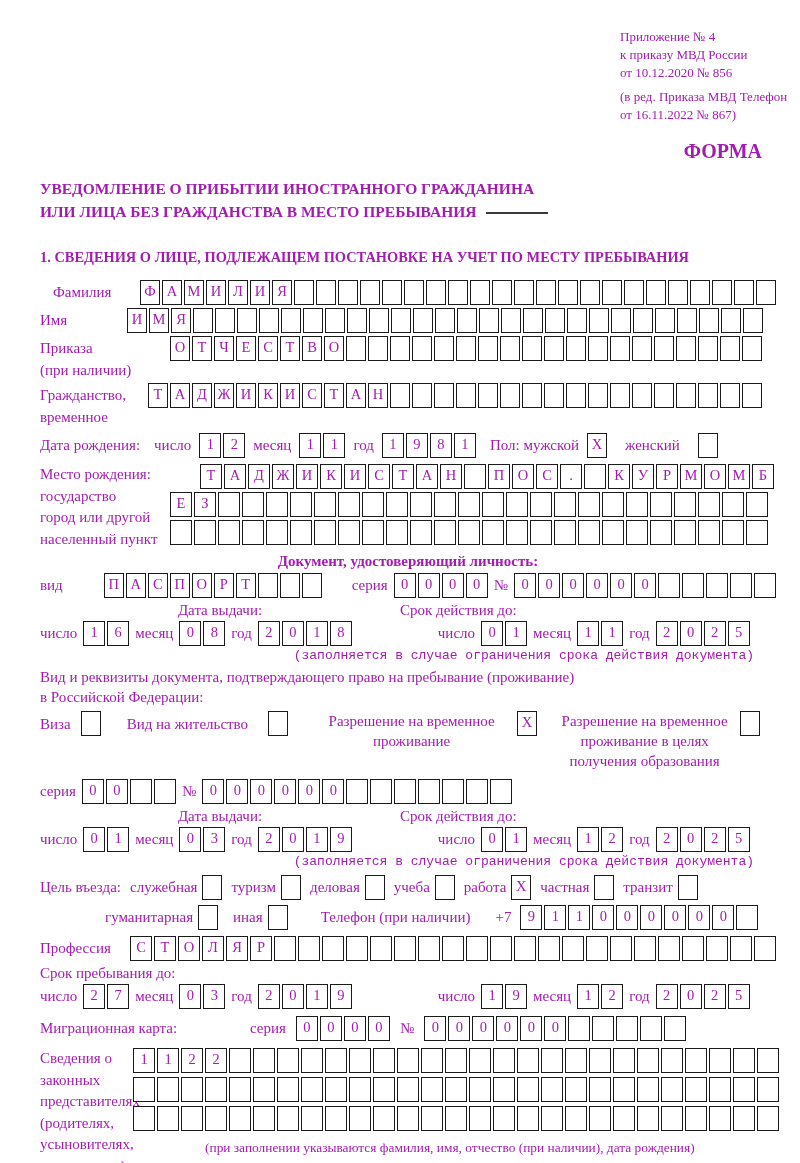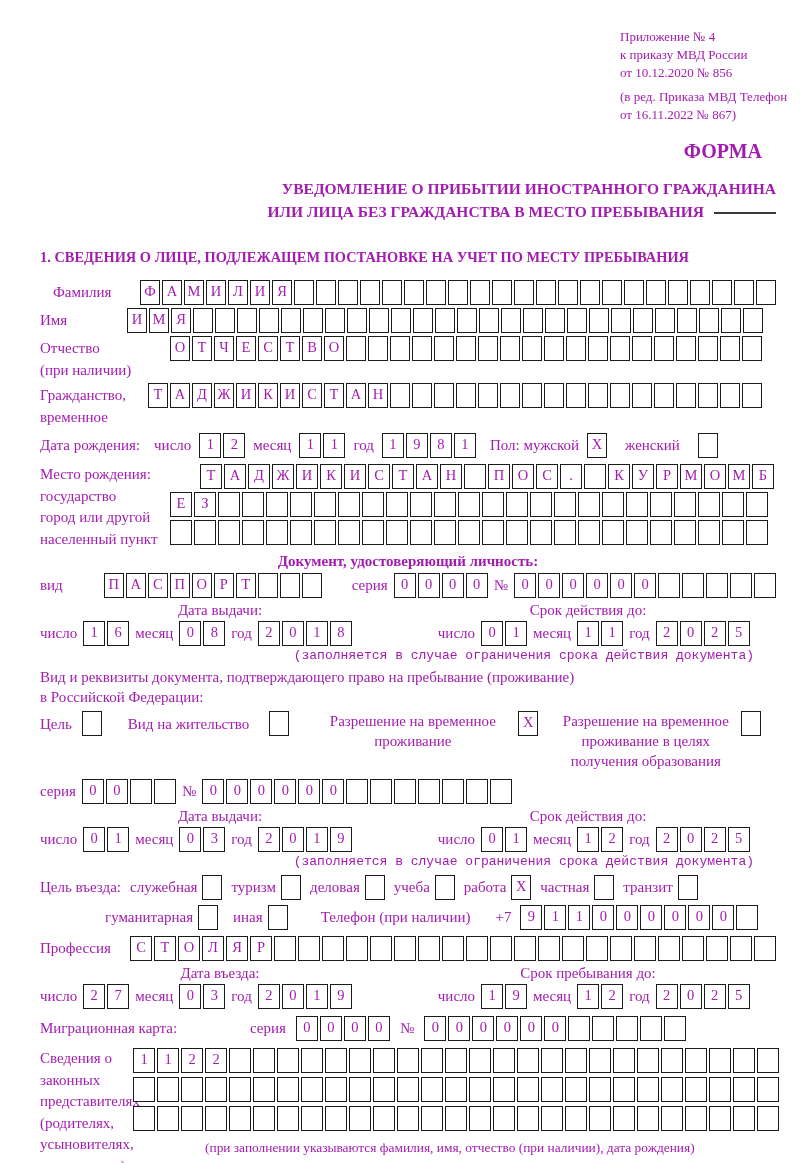--- a/index.html
+++ b/index.html
@@ -7,21 +7,21 @@
     width:800px;height:1163px;margin:0 auto;background:#ffffff;
     font-family:"Liberation Serif","DejaVu Serif",serif;color:#a21caf;
     position:relative;overflow:hidden;
   }
   .content{padding:28px 24px 0 40px;}
 
   
   .annex{margin-left:580px;font-size:13px;line-height:18px;white-space:nowrap;}
   .annex .amend{margin-top:6px;}
   .forma{margin-top:16px;text-align:right;padding-right:14px;font-weight:bold;font-size:20px;}
-  .title{margin-top:14px;text-align:right;font-weight:bold;font-size:15.5px;line-height:23px;}
+  .title{margin-top:14px;text-align:left;font-weight:bold;font-size:15.5px;line-height:23px;}
   .title-underline{display:inline-block;width:62px;border-bottom:2px solid #3a3a3a;margin-left:10px;transform:translateY(-3px);}
   .section1{margin-top:26px;font-weight:bold;font-size:14.4px;white-space:nowrap;}
 
   
   .row{display:flex;align-items:flex-start;margin-top:3px;font-size:15px;}
   .rowc{align-items:center;}
   .lbl{line-height:25px;white-space:nowrap;}
   .lbl2{line-height:20px;padding-top:2px;white-space:nowrap;}
   .w87{width:87px;} .w130{width:130px;} .w108{width:108px;} .w90{width:90px;} .w200{width:200px;}
 
@@ -41,21 +41,21 @@
   .bp-labels{width:160px;line-height:21.5px;font-size:15px;}
   .bp-rows{display:flex;flex-direction:column;gap:3px;}
   .bp-rows .shift{margin-left:-30px;}
 
   
   .subhead{margin-top:3px;text-align:center;font-weight:bold;font-size:15px;}
 
   
   .dates-head{display:flex;font-size:15px;margin-top:4px;}
   .dh-left{width:360px;text-align:center;}
-  .dh-right{flex:1;text-align:center;}
+  .dh-right{flex:1;}
   .dates-row{display:flex;align-items:center;gap:6px;font-size:15px;margin-top:2px;}
   .dspacer{width:74px;flex:none;}
   .note-right{text-align:right;padding-right:22px;font-size:13px;margin-top:2px;font-family:Liberation Mono, monospace;}
 
   
   .opts{gap:10px;align-items:flex-start;margin-top:5px;}
   .optwrap{display:flex;align-items:flex-start;gap:8px;}
   .optlabel{display:inline-block;text-align:center;line-height:20px;}
   .w195{width:195px;} .w175{width:175px;}
 
@@ -159,21 +159,21 @@
           <span class="cell"></span>
           <span class="cell"></span>
           <span class="cell"></span>
           <span class="cell"></span>
           <span class="cell"></span>
         </span>
   </div>
 
   <div class="row">
     <span class="w130">
-      <span class="lbl2" style="display:block">Отчество</span>
+      <span class="lbl2" style="display:block">Приказа</span>
       <span class="lbl2" style="display:block">(при наличии)</span>
     </span>
     <span class="boxes">
           <span class="cell">О</span>
           <span class="cell">Т</span>
           <span class="cell">Ч</span>
           <span class="cell">Е</span>
           <span class="cell">С</span>
           <span class="cell">Т</span>
           <span class="cell">В</span>
@@ -440,21 +440,21 @@
   <div class="note-right">(заполняется в случае ограничения срока действия документа)</div>
 
   <div class="row" style="margin-top:6px">
     <span>Вид и реквизиты документа, подтверждающего право на пребывание (проживание)</span>
   </div>
   <div class="row">
     <span>в Российской Федерации:</span>
   </div>
 
   <div class="row opts">
-    <span class="lbl" style="line-height:27px">Цель</span>
+    <span class="lbl" style="line-height:27px">Виза</span>
     <span class="boxes">
           <span class="cell"></span>
         </span>
     <span class="lbl ml16" style="line-height:27px">Вид на жительство</span>
     <span class="boxes ml10">
           <span class="cell"></span>
         </span>
     <span class="optwrap ml16">
       <span class="optlabel w195">Разрешение на временное проживание</span>
       <span class="boxes">
@@ -640,21 +640,20 @@
           <span class="cell"></span>
           <span class="cell"></span>
           <span class="cell"></span>
           <span class="cell"></span>
           <span class="cell"></span>
           <span class="cell"></span>
         </span>
   </div>
 
   <div class="dates-head">
-    <span class="dh-left">Дата въезда:</span>
     <span class="dh-right">Срок пребывания до:</span>
   </div>
   <div class="dates-row">
     <span>число</span>
     <span class="boxes p24">
           <span class="cell">2</span>
           <span class="cell">7</span>
         </span>
     <span>месяц</span>
     <span class="boxes p24">

